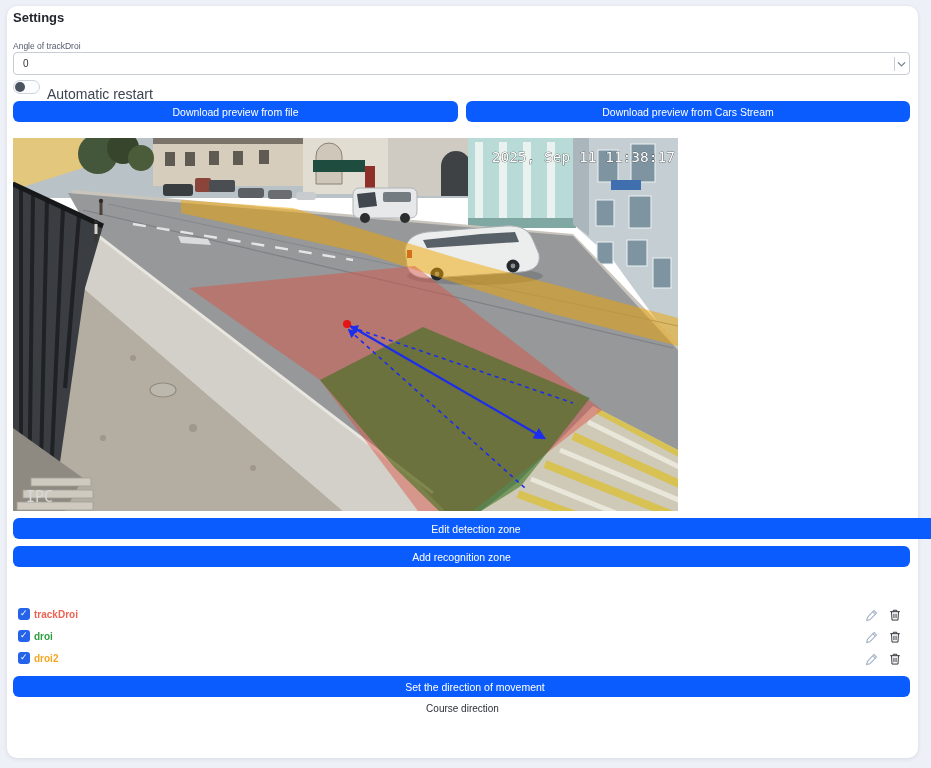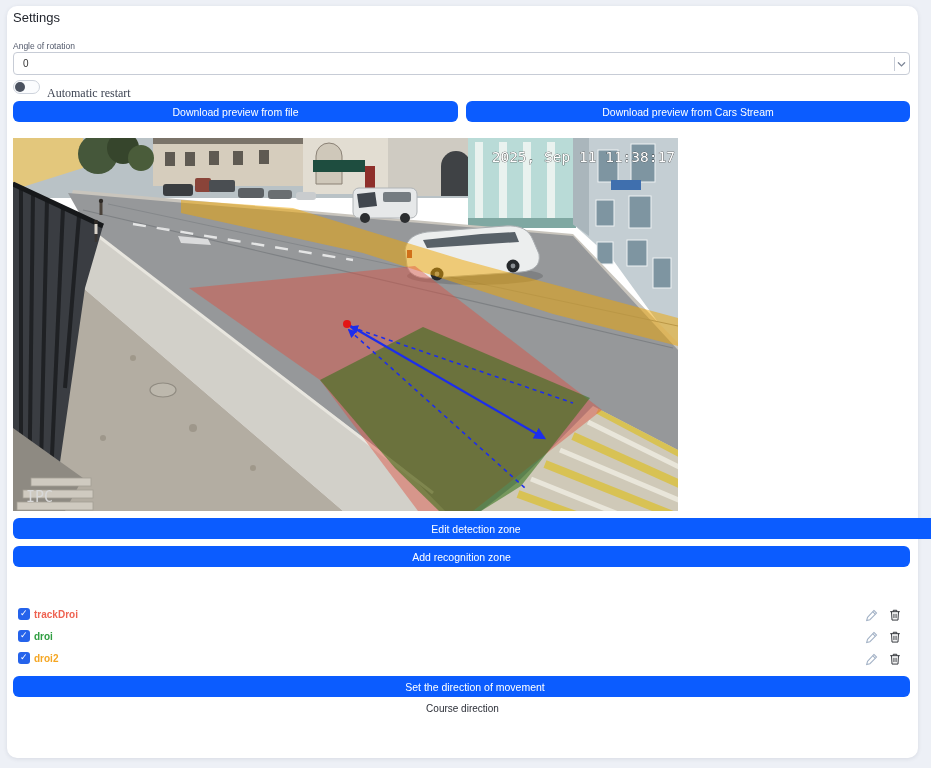--- a/index.html
+++ b/index.html
@@ -3,30 +3,30 @@
 <meta charset="utf-8">
 <style>
   :root{ --accent:#0b5cff; }
   *{box-sizing:border-box;}
   html,body{margin:0;padding:0;}
   body{background:#edf0f6;font-family:"Liberation Sans",sans-serif;color:#2b2f3a;}
   .page{position:relative;width:931px;height:768px;background:#edf0f6;overflow:hidden;}
   .card{position:absolute;left:7px;top:6px;width:911px;height:752px;background:#ffffff;
         border-radius:10px;box-shadow:0 1px 4px rgba(25,35,70,.10);}
   .abs{position:absolute;}
-  .title{left:6px;top:4px;font-size:13px;font-weight:normal;color:#23262e;}
+  .title{left:6px;top:4px;font-size:13px;font-weight:bold;color:#23262e;}
   .field-label{left:6px;top:35px;font-size:8.5px;color:#51586a;}
   .combo{left:6px;top:46px;width:897px;height:23px;border:1px solid #c7ccd6;border-radius:4px;background:#fff;}
   .combo input{position:absolute;left:0;top:0;width:100%;height:100%;border:none;outline:none;
         background:transparent;padding:0 26px 0 9px;font-size:10px;color:#333;font-family:"Liberation Sans",sans-serif;}
   .combo .divider{position:absolute;right:14px;top:4px;width:1px;height:14px;background:#c7ccd6;}
   .combo .chev{position:absolute;right:3px;top:8px;width:9px;height:7px;color:#7c8596;}
   .toggle{left:6px;top:74px;width:27px;height:14px;border:1px solid #ced3dc;border-radius:8px;background:#fbfcfe;cursor:pointer;}
   .toggle .knob{position:absolute;left:1px;top:1px;width:10px;height:10px;border-radius:50%;background:#4b5260;}
-  .toggle-label{left:40px;top:80px;font-size:12px;color:#3d4352;font-family:Liberation Serif, serif;}
+  .toggle-label{left:40px;top:80px;font-size:14px;color:#3d4352;}
   .btn{height:21px;background:var(--accent);border-radius:6px;color:#fff;font-size:10.5px;
        display:flex;align-items:center;justify-content:center;cursor:pointer;border:none;font-family:"Liberation Sans",sans-serif;}
   .btn-file{left:6px;top:95px;width:445px;}
   .btn-stream{left:459px;top:95px;width:444px;}
   .btn-edit{left:6px;top:512px;width:926px;}
   .btn-add{left:6px;top:540px;width:897px;}
   .btn-dir{left:6px;top:670px;width:897px;padding-left:33px;}
   .section-h{left:0;width:100%;text-align:center;font-size:10px;color:#2c2f38;}
   .h-rec{top:576px;}
   .h-course{top:697px;}
@@ -42,21 +42,21 @@
   .icon-del{left:881px;}
 </style>
 </head>
 <body>
 
 <div class="page">
   <div class="card">
 
     <div class="abs title">Settings</div>
 
-    <div class="abs field-label">Angle of rotation</div>
+    <div class="abs field-label">Angle of trackDroi</div>
     <div class="abs combo">
       <input value="0" style="">
       <span class="divider"></span>
       <svg class="chev" viewBox="0 0 10 7">
         <path d="M1.5 1.5 L5 5 L8.5 1.5" fill="none" stroke="#7c8596" stroke-width="1.4" stroke-linecap="round"></path>
       </svg>
     </div>
 
     <div class="abs toggle">
       <span class="knob"></span>

